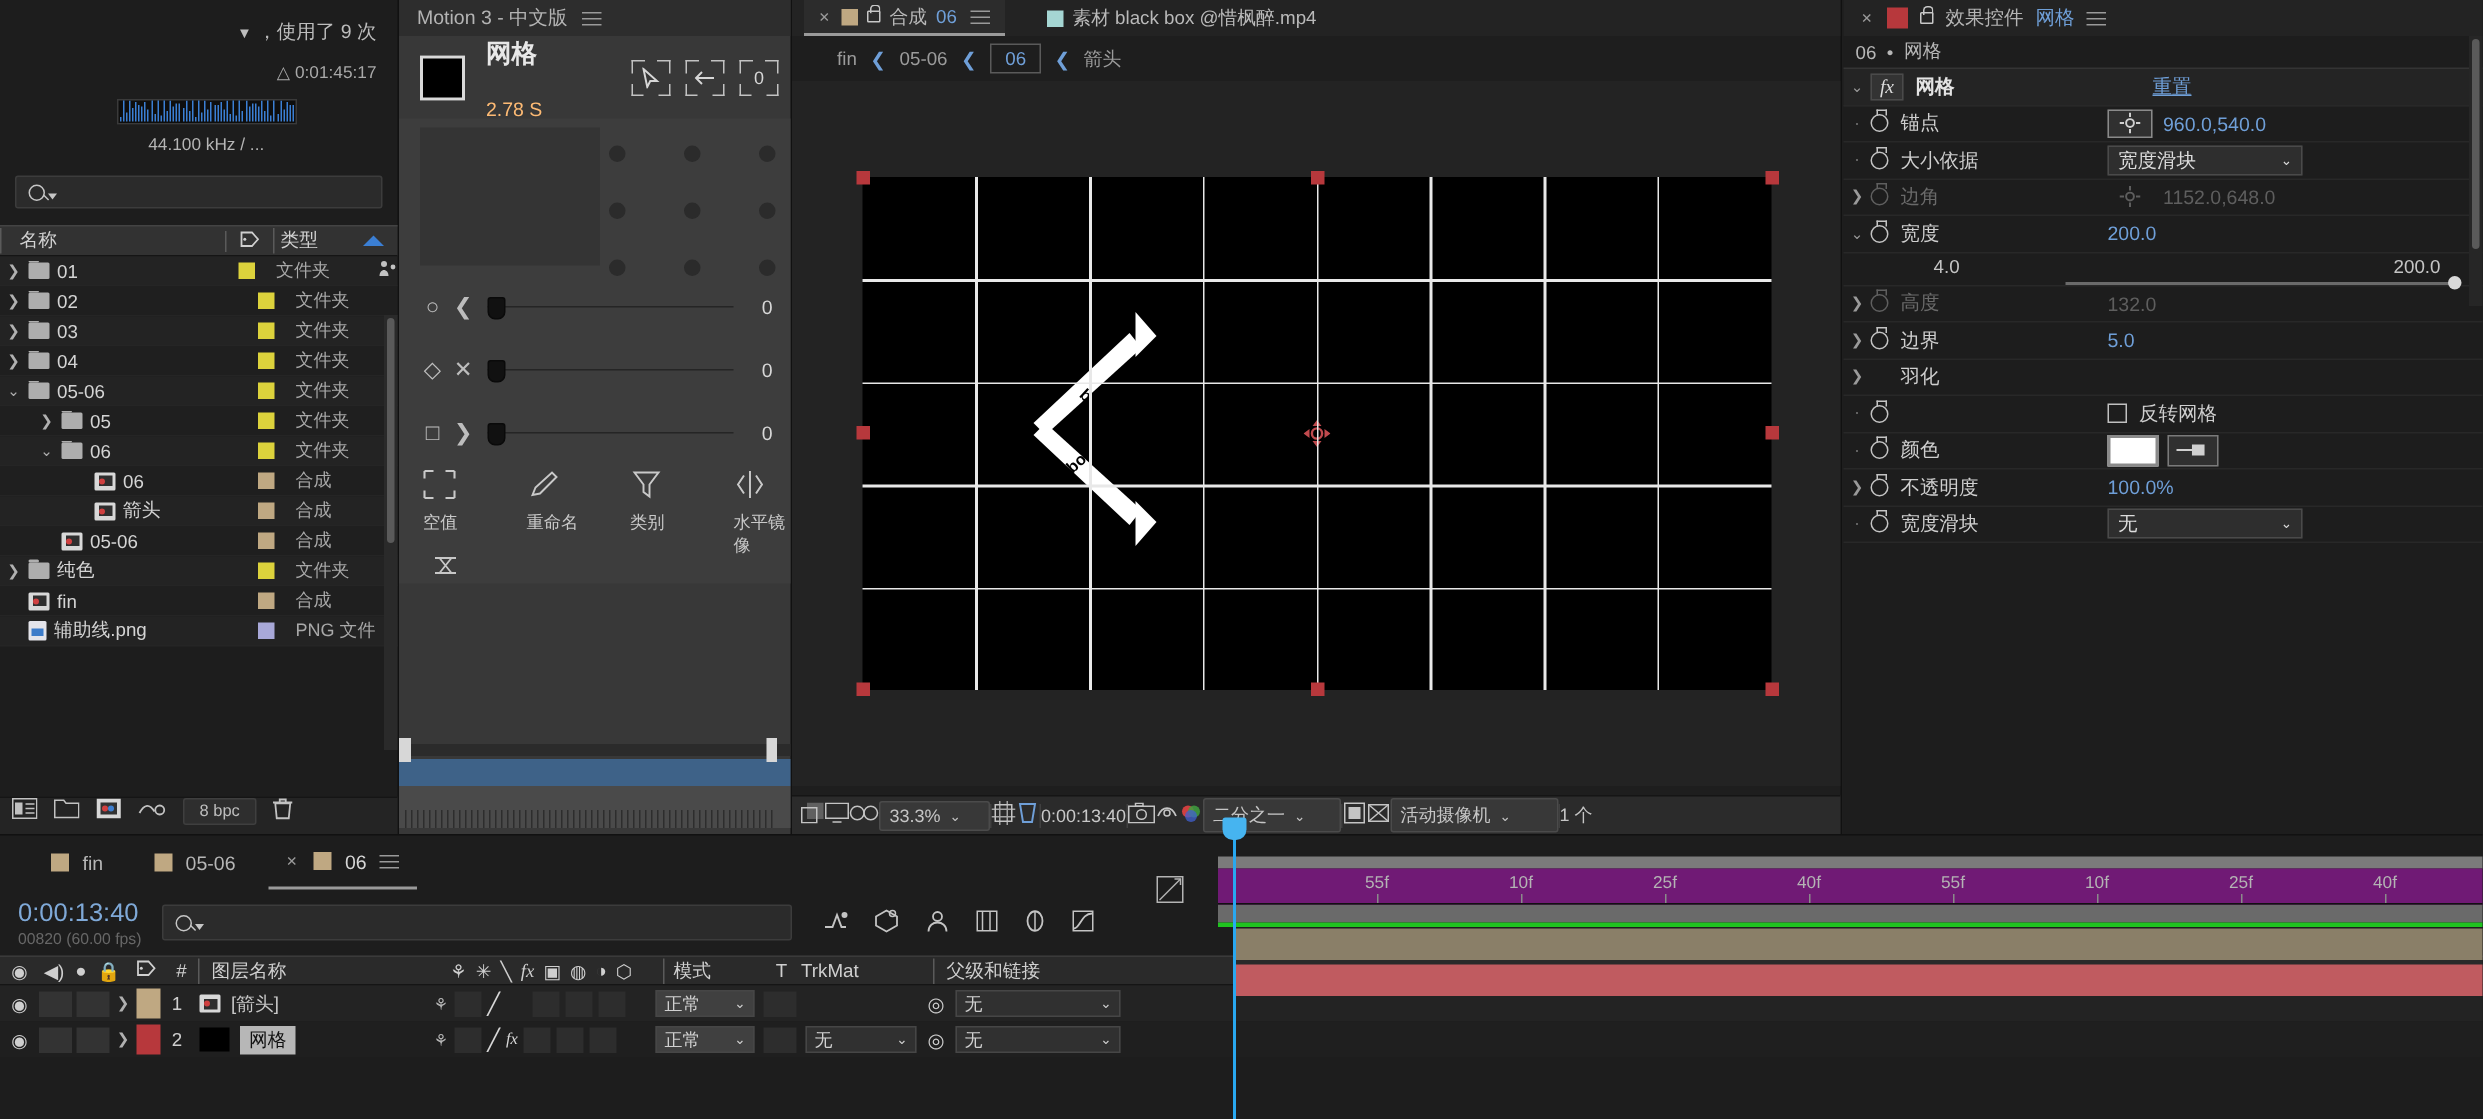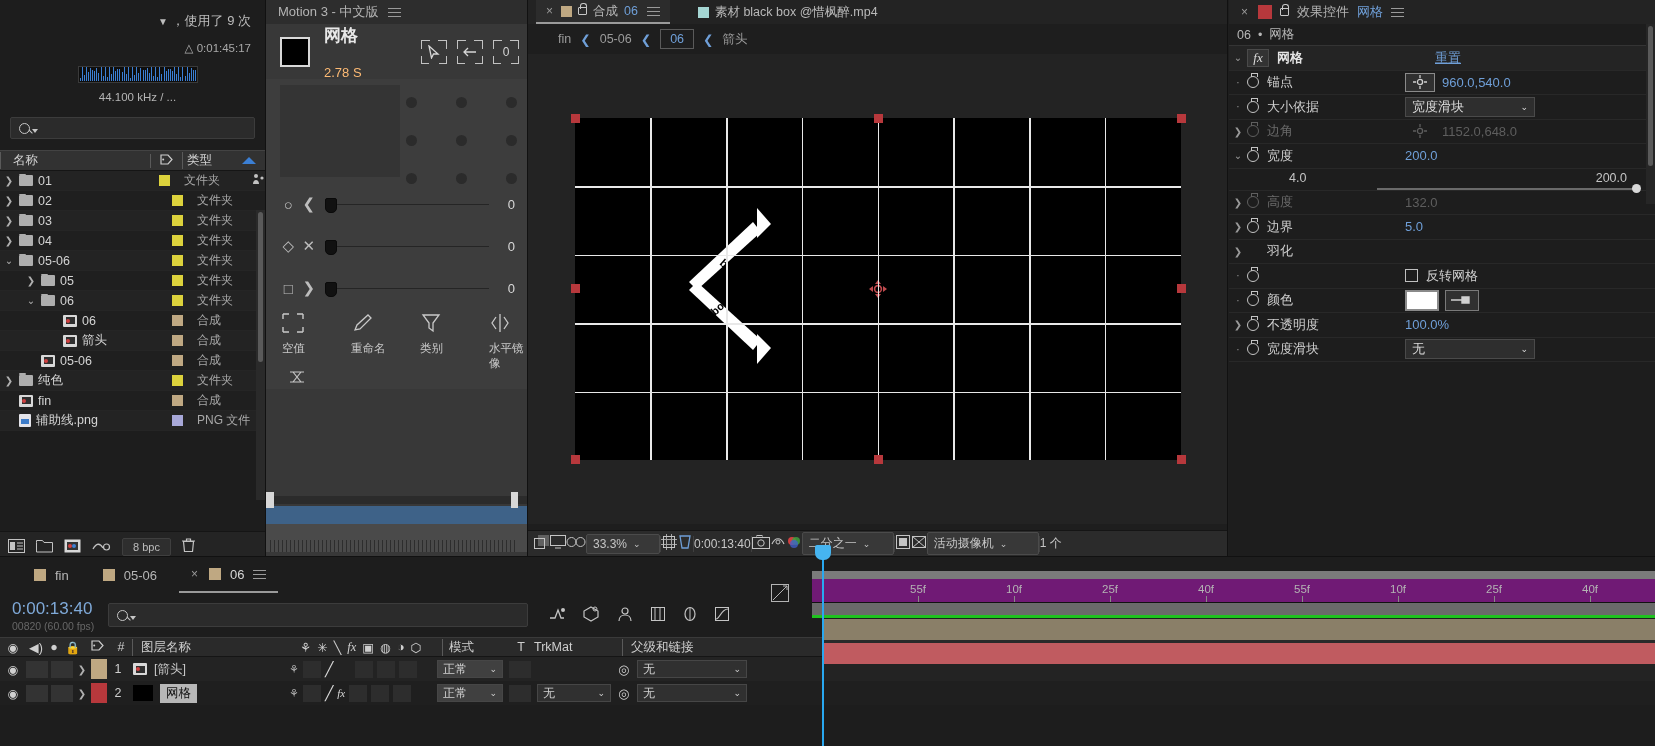--- a/index.html
+++ b/index.html
@@ -46,21 +46,21 @@
   .prow .ty { width:72px; color:#a8a8a8; font-size:12px; padding-left:4px;}
   .arrowtog { width:10px; text-align:center; color:#b0b0b0; font-size:10px; }
   .folderico { width:14px; height:11px; background:#aeaeae; border-radius:1px; position:relative; }
   .folderico:before{content:"";position:absolute;top:-2px;left:0;width:7px;height:2px;background:#aeaeae;border-radius:1px;}
   .compico { width:14px;height:12px;background:#d8d8d8;border-radius:1px;position:relative;display:flex;align-items:center;justify-content:center;}
   .compico:before{content:"";width:9px;height:7px;background:#2f2f2f;}
   .compico:after{content:"";position:absolute;width:4px;height:4px;border-radius:50%;background:#d04040;left:3px;}
   .vidico { width:0;height:0;border-left:11px solid #a96ee0;border-top:7px solid transparent;border-bottom:7px solid transparent;}
   .pngico { width:12px;height:13px;background:#e4e4ea;border-radius:1px;position:relative;}
   .pngico:after{content:"";position:absolute;left:2px;top:5px;width:8px;height:5px;background:#3d7cc9;}
-  #project .ptool { position:absolute; bottom:0; left:0; right:0; height:25px; background:#242424; border-top:1px solid #151515; display:flex; align-items:flex-end; gap:11px; padding-left:8px; }
+  #project .ptool { position:absolute; bottom:0; left:0; right:0; height:25px; background:#242424; border-top:1px solid #151515; display:flex; align-items:flex-start; gap:11px; padding-left:8px; }
   .bpc { background:#2e2e2e; border:1px solid #3f3f3f; border-radius:2px; font-size:11px; padding:2px 10px; color:#bdbdbd;}
   .pscroll { position:absolute; right:0; top:210px; width:9px; height:290px; background:#2a2a2a; }
   .pscroll i { display:block; margin:2px; width:5px; height:150px; background:#5a5a5a; border-radius:3px;}
 
   
   #motion { left:266px; top:0; width:262px; height:556px; background:#383838; border-right:1px solid #111; }
   #motion .mhead { height:24px; background:#2d2d2d; display:flex; align-items:center; gap:10px; padding-left:12px; }
   .m-title-row { height:55px; display:flex; align-items:center; padding:0 8px 0 14px; gap:14px; }
   .m-swatch { width:30px;height:30px;background:#000;border:2px solid #d9d9d9;}
   .m-names .n1 { font-size:17px; color:#e8e8e8; font-weight:bold;}

